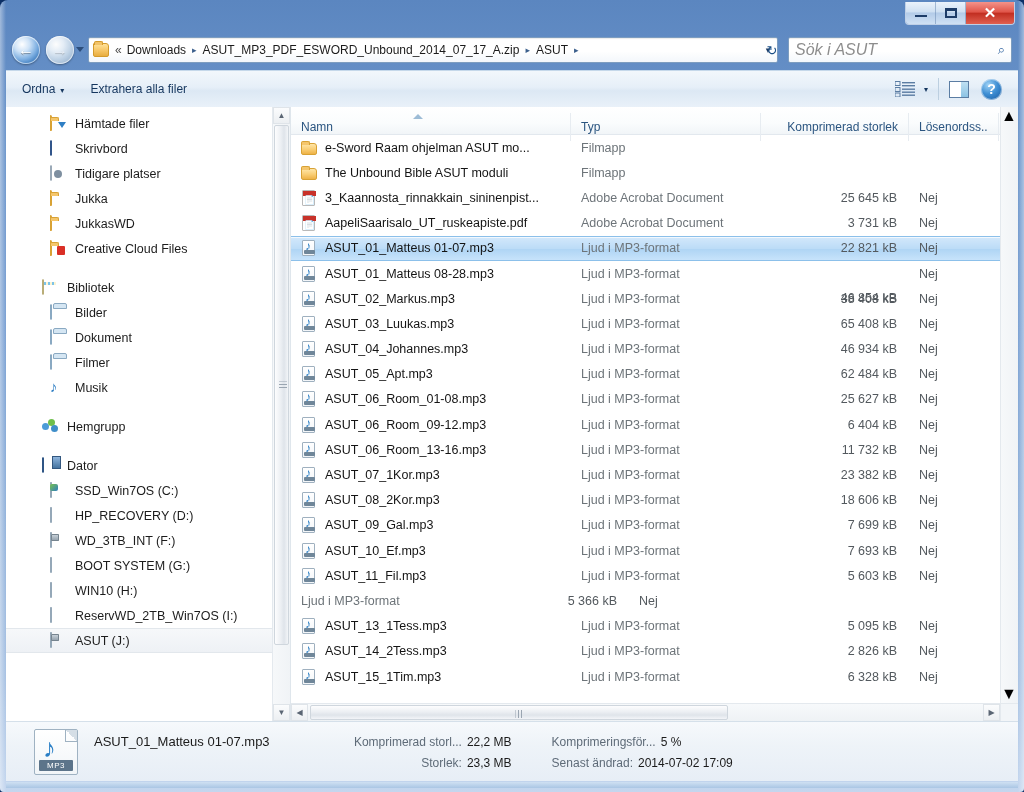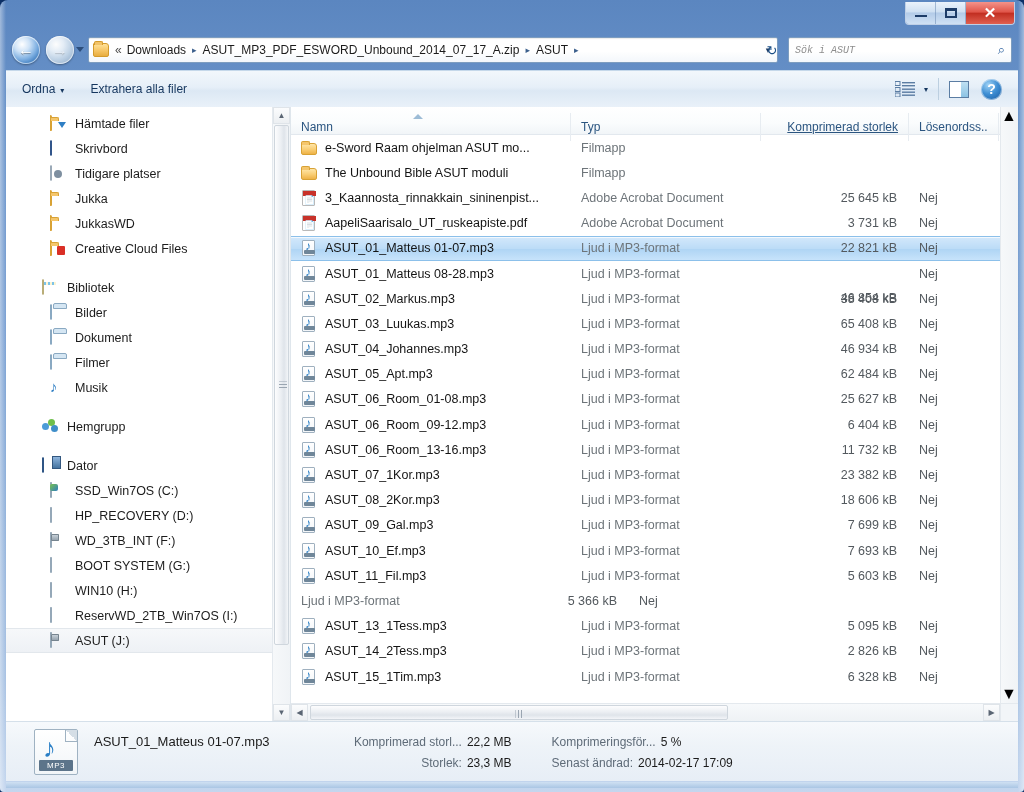--- a/index.html
+++ b/index.html
@@ -124,21 +124,21 @@
     display: flex; align-items: center; justify-content: center;
     font-size: 13px; color: #1b4f86; cursor: default;
   }
   .searchbox {
     position: absolute; left: 788px; top: 7px; width: 224px; height: 26px;
     background: linear-gradient(180deg,#ffffff 0%,#ffffff 55%,#f4f8fc 100%);
     border: 1px solid #7d9dc0; border-radius: 2px;
     display: flex; align-items: center; padding: 0 6px;
     box-shadow: inset 0 1px 1px rgba(0,0,0,.08);
   }
-  .searchbox .ph { font-size: 10px; color: #8d8d8d; font-style: italic; flex: 1 1 auto; font-family: Liberation Mono, monospace; }
+  .searchbox .ph { font-size: 16px; color: #8d8d8d; font-style: italic; flex: 1 1 auto; }
   .search-ico { font-size: 13px; color: #2a5f9e; }
 
   
   .toolbar {
     position: absolute; left: 6px; top: 70px; width: 1012px; height: 37px;
     background: linear-gradient(180deg,#f2f7fc 0%, #e6eff8 45%, #dce8f4 55%, #e9f1f9 100%);
     border-top: 1px solid #c5d8ea;
     display: flex; align-items: center;
   }
   .tb-item {
@@ -638,21 +638,21 @@
           <div class="grip"></div>
         </div>
         <div class="btn down">▼</div>
       </div>
     </div>
 
     <div class="list-pane">
       <div class="col-head" id="col-head">
           <div class="ch" style="width: 280px;"><span>Namn</span><div class="sort-arrow"></div></div>
           <div class="ch" style="width: 190px;"><span>Typ</span></div>
-          <div class="ch num" style="width: 148px; text-decoration: underline;"><span>Komprimerad storlek</span></div>
+          <div class="ch num" style="width: 148px;"><span>Komprimerad storlek</span></div>
           <div class="ch" style="width: 90px;"><span>Lösenordss..</span></div>
         </div>
       <div class="rows" id="rows">
           <div class="row">
             <div class="cell-name" style="width: 280px;">
               <span class="fi">
                 <span class="fi-folder" style="display: block;"></span>
               </span>
               <span>e-Sword Raam ohjelman ASUT mo...</span>
             </div>
@@ -925,20 +925,20 @@
         </span>
       </div>
       <div class="det-line det-row2">
         <span class="det-fname" style="visibility:hidden">ASUT_01_Matteus 01-07.mp3</span>
         <span class="det-colA">
           <span class="det-lbl">Storlek:</span>
           <span class="det-val">23,3 MB</span>
         </span>
         <span class="det-colB">
           <span class="det-lbl">Senast ändrad:</span>
-          <span class="det-val">2014-02-17 17:09</span>
+          <span class="det-val">2014-07-02 17:09</span>
         </span>
       </div>
     </div>
   </div>
 
   <div class="statusbar-bottom"></div>
 </div>
 
 </body></html>

